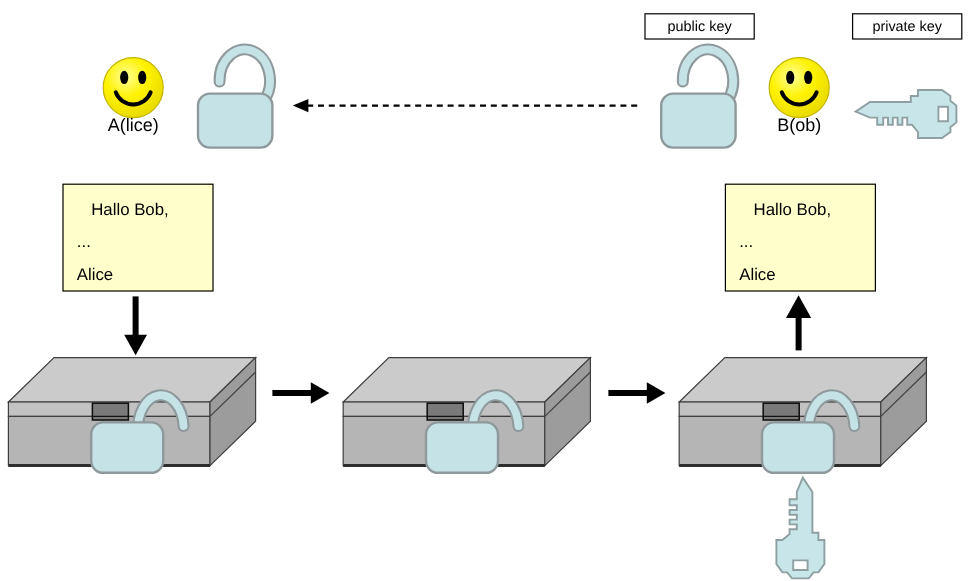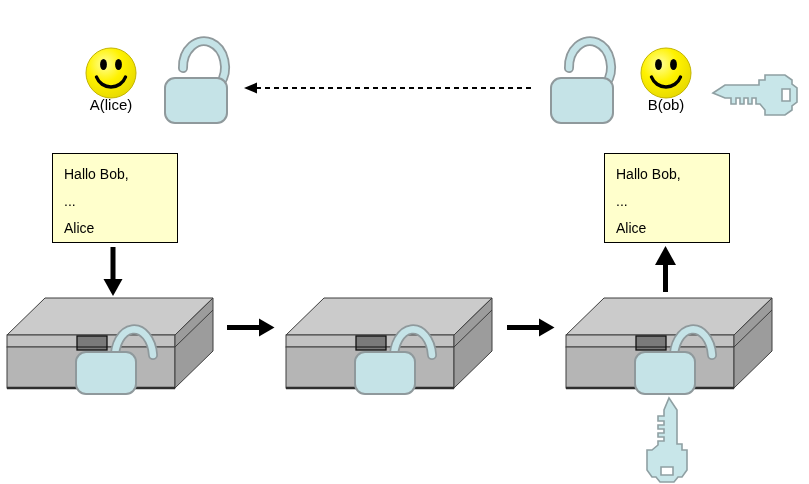--- a/index.html
+++ b/index.html
@@ -8,21 +8,21 @@
   #diagram-svg{position:absolute;left:0;top:0;}
   .keylabel{position:absolute;top:11px;width:90px;height:20px;border:1px solid #000;
             background:#fff;text-align:center;font-size:12px;line-height:20px;color:#000;}
   #public-key-label{left:537px;}
   #private-key-label{left:710px;}
   .note{position:absolute;top:153px;width:124px;height:88px;background:#ffffcc;
         border:1px solid #000;box-sizing:content-box;}
   #note-left{left:52px;}
   #note-right{left:604px;}
   .note .line{margin:0;padding:0 0 0 11px;font-size:14px;color:#000;line-height:27px;}
-  .note .line:first-child{padding-top:7px;}
+  .note .line:first-child{padding-top:7px;margin-left:12px;}
   .actor-label{position:absolute;top:96px;width:90px;text-align:center;
                font-size:15px;color:#000;}
   #alice-label{left:66px;}
   #bob-label{left:621px;}
 </style>
 </head>
 <body>
 
 <div id="stage">
 
@@ -100,20 +100,22 @@
       <polygon points="539,318.5 539,336.5 554.5,327.5" fill="#000"></polygon>
     </g>
 
     <use href="#lockbox" x="7" y="298"></use>
     <use href="#lockbox" x="286" y="298"></use>
     <use href="#lockbox" x="566" y="298"></use>
 
     <use href="#key-shape" transform="translate(689,397) rotate(90)"></use>
   </svg>
 
+  <div class="keylabel" id="public-key-label">public key</div>
+  <div class="keylabel" id="private-key-label">private key</div>
 
   <div class="actor-label" id="alice-label">A(lice)</div>
   <div class="actor-label" id="bob-label">B(ob)</div>
 
   <div class="note" id="note-left">
     <p class="line">Hallo Bob,</p>
     <p class="line">...</p>
     <p class="line">Alice</p>
   </div>
   <div class="note" id="note-right">

